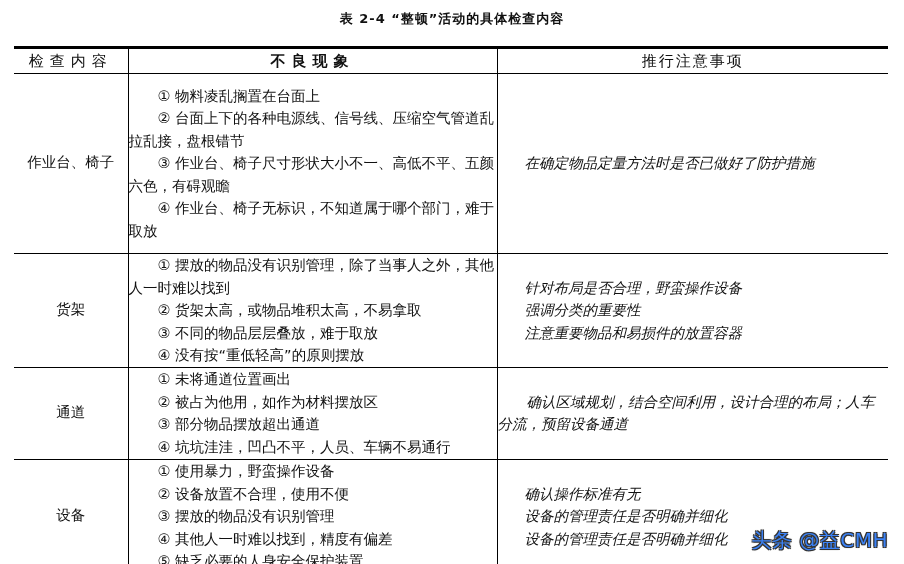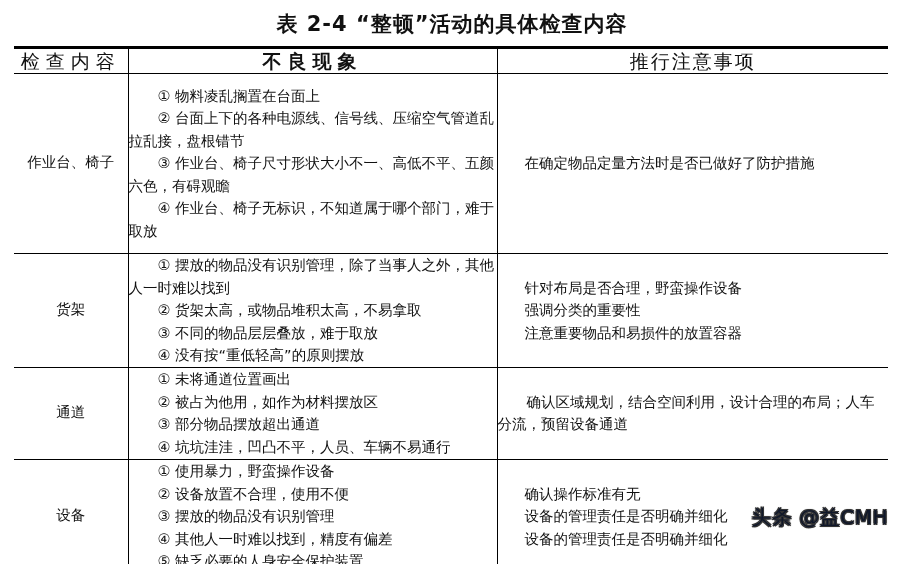--- a/index.html
+++ b/index.html
@@ -3,51 +3,51 @@
 <meta charset="utf-8">
 <style>
   html, body { margin: 0; padding: 0; background: #ffffff; }
   body {
     width: 904px; height: 564px; position: relative; overflow: hidden;
     font-family: "DejaVu Sans", "Liberation Sans", sans-serif;
     color: #111111;
   }
   .title {
     position: absolute; left: 0; top: 10px; width: 904px;
-    text-align: center; font-size: 21px; font-weight: bold; letter-spacing: 1px;
+    text-align: center; font-size: 13px; font-weight: bold; letter-spacing: 1px;
     color: #111;
   }
   table.main {
     position: absolute; left: 14px; top: 46px; width: 874px;
     border-collapse: collapse; table-layout: fixed;
     font-size: 14.5px; line-height: 22.5px;
   }
   table.main col.c1 { width: 114px; }
   table.main col.c2 { width: 369px; }
   table.main col.c3 { width: 391px; }
   table.main thead tr { border-top: 3px solid #000; border-bottom: 1.5px solid #000; }
   table.main th {
     font-weight: normal; height: 24px; padding: 0; text-align: center;
-    font-size: 19px; letter-spacing: 2px;
+    font-size: 15px; letter-spacing: 2px;
   }
   table.main th.h1 { letter-spacing: 6px; }
   table.main th.h2 { letter-spacing: 6px; font-weight: bold; }
   table.main td { padding: 0; vertical-align: middle; margin-left: 36px; }
   table.main tbody tr { border-bottom: 1.5px solid #000; }
   .bd-r { border-right: 1.5px solid #000; }
   td.cat { text-align: center; font-family: Liberation Mono, monospace; }
   td.issues { padding: 1px 4px 1px 4px; }
   td.measures { padding: 0 6px 0 6px; }
   .issue { text-indent: 2em; margin: 0; }
-  .measure { margin: 0; }
+  .measure { margin: 0; font-style: italic; }
   .measure.ind { text-indent: 2em; }
   .measure.plain { padding-left: 27px; }
   .watermark {
-    position: absolute; right: 16px; bottom: 33px;
-    font-size: 20px; color: #0f172a;
+    position: absolute; right: 16px; bottom: 10px;
+    font-size: 20px; color: #3b82f6;
     text-shadow: -1px -1px 0 #333, 1px -1px 0 #333, -1px 1px 0 #333, 1px 1px 0 #333, 0 0 2px #000;
     letter-spacing: 0.5px;
   }
 </style>
 </head>
 <body>
 
 <div class="title">表 2-4  “整顿”活动的具体检查内容</div>
 
 <table class="main">

